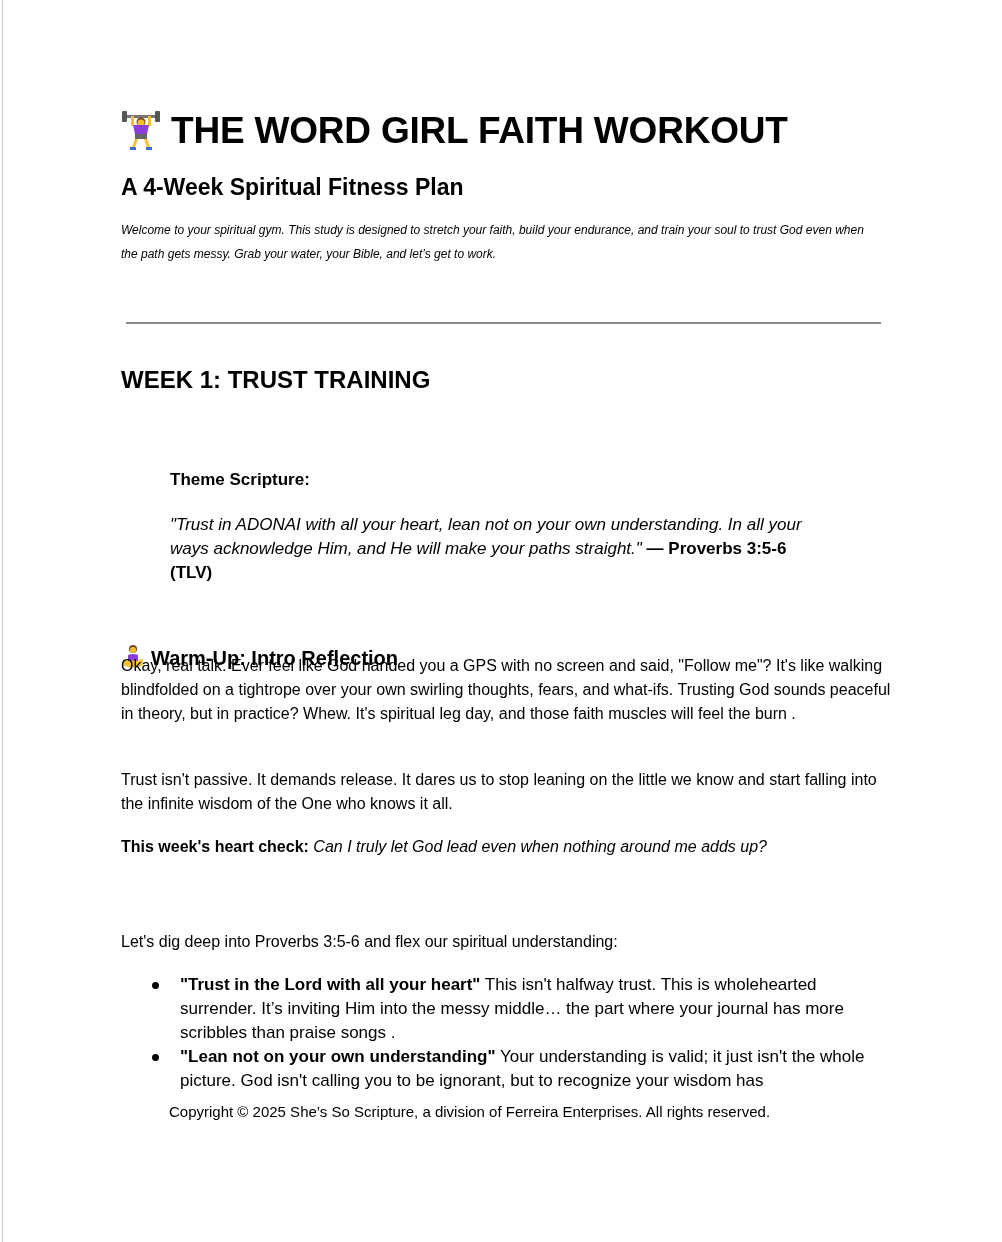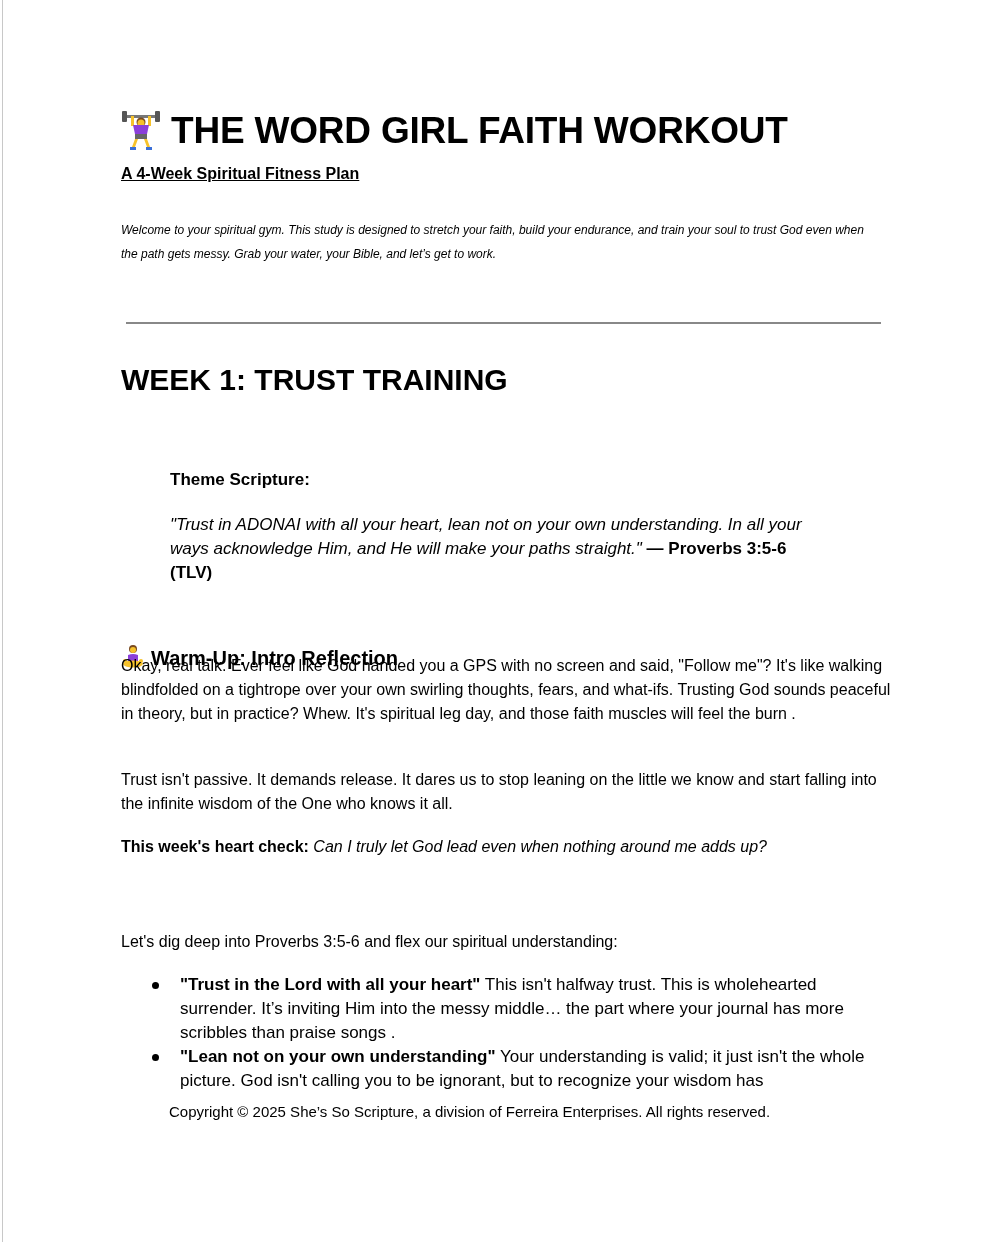--- a/index.html
+++ b/index.html
@@ -8,26 +8,26 @@
       font-family: "Liberation Sans", sans-serif; color: #000;
     }
     .page-edge { position: absolute; left: 2px; top: 0; width: 1px; height: 1242px; background: #c8c8c8; }
     .page { position: absolute; left: 0; top: 0; width: 1002px; height: 878px; }
     .abs { position: absolute; }
     .title {
       left: 121px; top: 106px; font-size: 37px; font-weight: bold; line-height: 46px;
       white-space: nowrap; letter-spacing: -0.2px;
     }
     .emoji { display: inline-block; vertical-align: middle; }
-    .subtitle { left: 121px; top: 164px; font-size: 16px; font-weight: bold; line-height: 20px; text-decoration: underline; }
+    .subtitle { left: 121px; top: 177px; font-size: 23px; font-weight: bold; line-height: 20px; }
     .intro {
       left: 121px; top: 219px; width: 760px; font-size: 12px; font-style: italic; line-height: 23.7px;
     }
     .rule { left: 126px; top: 322px; width: 755px; height: 2px; background: #888; }
-    .week { left: 121px; top: 363px; font-size: 30px; font-weight: bold; line-height: 34px; }
+    .week { left: 121px; top: 363px; font-size: 24px; font-weight: bold; line-height: 34px; }
     .topic { left: 121px; top: 422px; font-size: 20px; font-weight: bold; line-height: 24px; }
     .theme-label { left: 170px; top: 470px; font-size: 17px; font-weight: bold; line-height: 20px; }
     .scripture {
       left: 170px; top: 513px; width: 660px; font-size: 17px; line-height: 24px;
     }
     .scripture .quote { font-style: italic; }
     .scripture .ref { font-weight: bold; }
     .h3 { font-size: 20px; font-weight: bold; line-height: 24px; white-space: nowrap; }
     .warmup { left: 121px; top: 607px; margin-top: 37px; }
     .para { left: 121px; width: 775px; font-size: 16px; line-height: 24px; }

